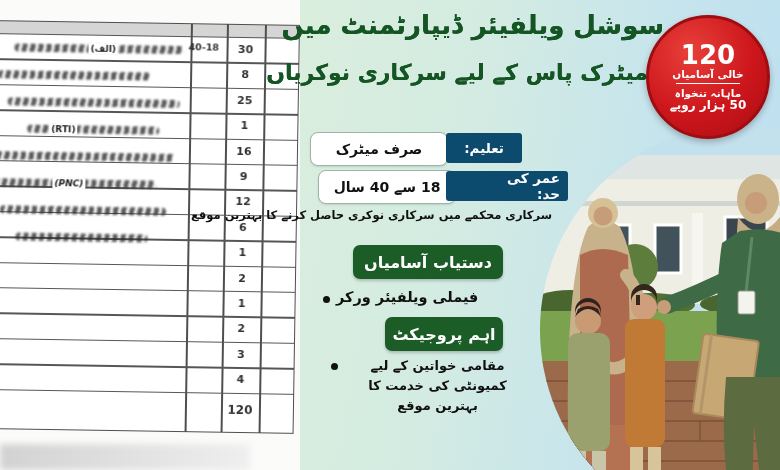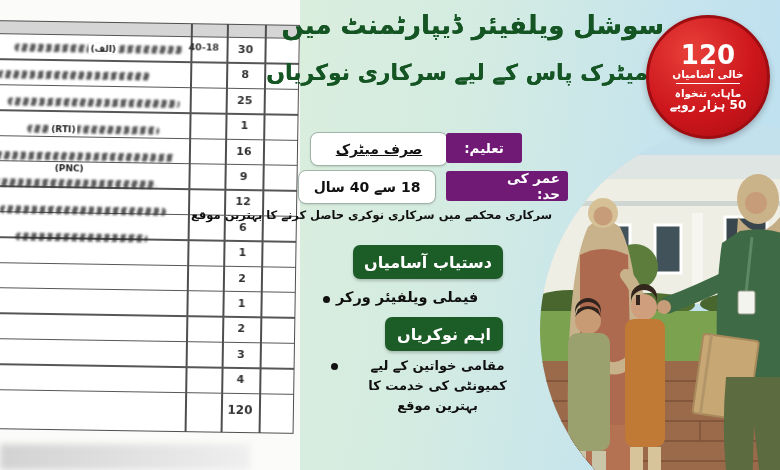--- a/index.html
+++ b/index.html
@@ -44,25 +44,25 @@
          display:flex;flex-direction:column;align-items:center;justify-content:center;
          color:#fff;text-align:center;line-height:1.15;}
   .badge .b-count{font-size:26px;font-weight:700;line-height:1;}
   .badge .b-small{font-size:10.5px;font-weight:700;}
   .badge .b-rule{width:64px;height:0;border-top:1.5px solid #fff;margin:3px 0;}
   .badge .b-salary{font-size:12px;font-weight:700;}
 
   .val-box{position:absolute;width:136px;height:32px;background:#fff;border:1px solid #9fb3a6;
          border-radius:8px;display:flex;align-items:center;justify-content:center;
          font-size:14px;font-weight:700;color:#111;box-shadow:0 1px 2px rgba(0,0,0,.12);}
-  .lbl-box{position:absolute;height:30px;background:#701a75;color:#fff;border-radius:3px;
+  .lbl-box{position:absolute;height:30px;background:#0c4a6e;color:#fff;border-radius:3px;
          display:flex;align-items:center;justify-content:center;font-size:13.5px;font-weight:700;
          padding:0 8px;}
-  .row1-val{left:310px;top:132px;text-decoration:underline;} .row1-lbl{left:446px;top:133px;width:60px;}
-  .row2-val{left:298px;top:170px;} .row2-lbl{left:446px;top:171px;width:74px;padding-left:40px;}
+  .row1-val{left:310px;top:132px;} .row1-lbl{left:446px;top:133px;width:60px;}
+  .row2-val{left:318px;top:170px;} .row2-lbl{left:446px;top:171px;width:74px;padding-left:40px;}
 
   .tagline{position:absolute;left:294px;top:208px;width:258px;text-align:center;
          font-size:11.5px;font-weight:700;color:#101010;white-space:nowrap;}
 
   .sec-head{position:absolute;height:34px;background:#1c5c26;color:#fff;border-radius:7px;
          display:flex;align-items:center;justify-content:center;font-size:16px;font-weight:700;
          box-shadow:0 2px 3px rgba(0,0,0,.2);}
   .sec1{left:353px;top:245px;width:150px;}
   .sec2{left:385px;top:317px;width:118px;}
 
@@ -116,21 +116,21 @@
         <div class="num-cell" style="top: 348.2px;">4</div>
         <div class="num-cell" style="top: 378px; font-size: 12px;">120</div>
         <div class="squig" style="top: 22px; left: 26px; width: 170px;"></div>
         <div class="squig-frag" style="top: 21px; left: 100px;">(الف)</div>
         <div class="squig" style="top: 49px; left: 10px; width: 152px;"></div>
         <div class="squig" style="top: 76px; left: 20px; width: 172px;"></div>
         <div class="squig" style="top: 103px; left: 40px; width: 132px;"></div>
         <div class="squig-frag" style="top: 102px; left: 62px;">(RTI)</div>
         <div class="squig" style="top: 130px; left: 2px; width: 186px;"></div>
         <div class="squig" style="top: 157px; left: 8px; width: 162px;"></div>
-        <div class="squig-frag" style="top: 141px; left: 66px;">(PNC)</div>
+        <div class="squig-frag" style="top: 156px; left: 66px; font-style: italic;">(PNC)</div>
         <div class="squig" style="top: 184px; left: 14px; width: 166px;"></div>
         <div class="squig" style="top: 211px; left: 30px; width: 132px;"></div>
       </div>
     <div class="scan-shade"></div>
   </div>
 
   <div class="poster-bg"></div>
 
   <div class="photo">
     <svg width="410" height="410" viewBox="0 0 410 410">
@@ -255,21 +255,21 @@
   <div class="tagline urdu">سرکاری محکمے میں سرکاری نوکری حاصل کرنے کا بہترین موقع</div>
 
   <div class="sec-head sec1 urdu">دستیاب آسامیاں</div>
   <ul class="blist blist1" id="bullets1">
       <li>
         <span class="dot"></span>
         <span class="btxt">فیملی ویلفیئر ورکر</span>
       </li>
     </ul>
 
-  <div class="sec-head sec2 urdu">اہم نوکریاں</div>
+  <div class="sec-head sec2 urdu">اہم پروجیکٹ</div>
   <ul class="blist blist2" id="bullets2">
       <li>
         <span class="dot"></span>
         <span class="btxt">مقامی خواتین کے لیے کمیونٹی کی خدمت کا
 بہترین موقع</span>
       </li>
     </ul>
 
 </div>
 

